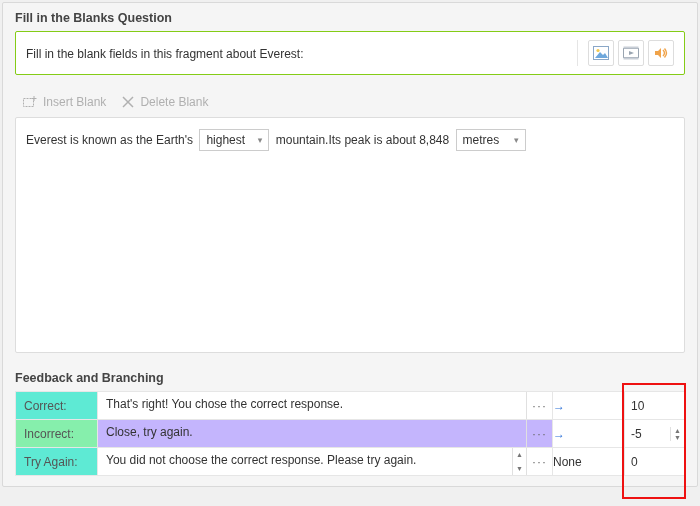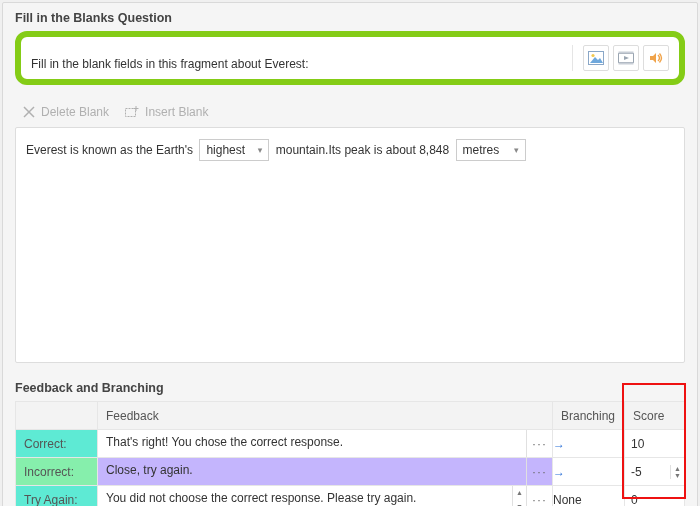--- a/index.html
+++ b/index.html
@@ -21,26 +21,26 @@
     border-radius: 2px;
   }
   .section-title {
     padding: 8px 12px 6px 12px;
     font-weight: 600;
     font-size: 12.5px;
     color: #444;
   }
   .q-box {
     background: #fff;
-    border: 6px solid #84cc16;
+    border: 1px solid #84cc16;
     margin: 0 12px 10px 12px;
     padding: 8px 10px;
     display: flex;
-    align-items: flex-end;
-    border-radius: 12px;
+    align-items: center;
+    border-radius: 2px;
   }
   .q-text { flex: 1; padding-top: 2px; }
   .q-media {
     display: flex;
     gap: 4px;
     border-left: 1px solid #e5e5e5;
     padding-left: 10px;
     margin-left: 10px;
     align-items: center;
   }
@@ -180,33 +180,33 @@
               <polygon points="2,5 5,5 8,2 8,12 5,9 2,9" fill="#f0a34a"></polygon>
               <path d="M10 4 Q13 7 10 10" fill="none" stroke="#f0a34a" stroke-width="1.4"></path>
               <path d="M11.5 2.5 Q15.5 7 11.5 11.5" fill="none" stroke="#f0a34a" stroke-width="1.4"></path>
             </svg>
       </div>
     </div>
   </div>
 
   <div class="section-header-row">
     <div class="toolbar-btn">
-      <svg width="12" height="12" viewBox="0 0 12 12">
-            <line x1="1" y1="1" x2="11" y2="11" stroke="#b0b0b0" stroke-width="1.5"></line>
-            <line x1="11" y1="1" x2="1" y2="11" stroke="#b0b0b0" stroke-width="1.5"></line>
-          </svg>
-      <span>Delete Blank</span>
-    </div>
-    <div class="toolbar-btn">
       <svg width="14" height="12" viewBox="0 0 14 12">
             <rect x="0.5" y="2.5" width="10" height="8" fill="none" stroke="#b0b0b0" stroke-dasharray="2 1"></rect>
             <line x1="11" y1="0" x2="11" y2="5" stroke="#b0b0b0"></line>
             <line x1="8.5" y1="2.5" x2="13.5" y2="2.5" stroke="#b0b0b0"></line>
           </svg>
       <span>Insert Blank</span>
+    </div>
+    <div class="toolbar-btn">
+      <svg width="12" height="12" viewBox="0 0 12 12">
+            <line x1="1" y1="1" x2="11" y2="11" stroke="#b0b0b0" stroke-width="1.5"></line>
+            <line x1="11" y1="1" x2="1" y2="11" stroke="#b0b0b0" stroke-width="1.5"></line>
+          </svg>
+      <span>Delete Blank</span>
     </div>
   </div>
   <div class="blanks-box">
     <span>Everest is known as the Earth's</span>
     <span class="blank-select">
       <span>highest</span>
       <span class="chev">▾</span>
     </span>
     <span>mountain.Its peak is about 8,848</span>
     <span class="blank-select">
@@ -217,26 +217,20 @@
 
   <div class="section-title">Feedback and Branching</div>
   <table class="fb-table">
     <colgroup>
       <col class="col-label">
           <col>
           <col class="col-branch">
           <col class="col-score">
     </colgroup>
     <tbody>
-          <tr>
-      <th></th>
-      <th>Feedback</th>
-      <th>Branching</th>
-      <th>Score</th>
-    </tr>
 
     <tr>
       <td class="row-label">Correct:</td>
       <td>
         <div class="fb-cell">
           <div class="fb-text">That's right! You chose the correct response.</div>
           <div class="ellipsis-btn">···</div>
         </div>
       </td>
       <td class="branch-cell"><span class="arrow-icon">→</span></td>

